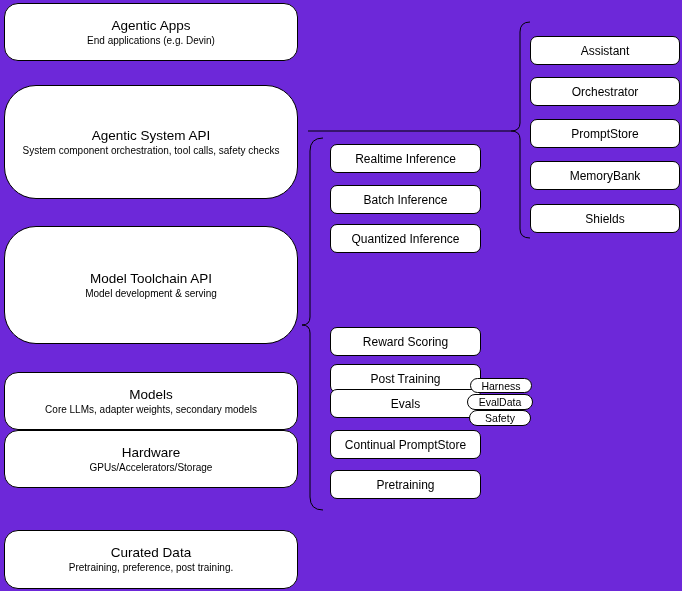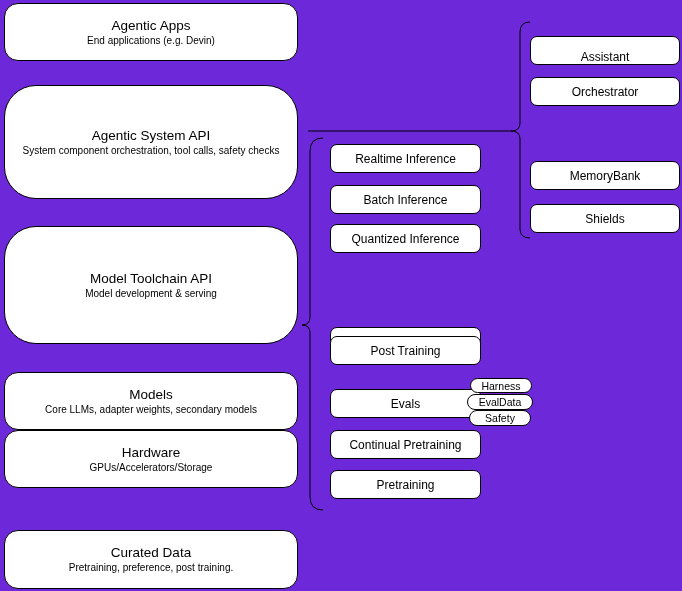--- a/index.html
+++ b/index.html
@@ -28,24 +28,24 @@
   .lbox .subtitle{font-size:10px;line-height:14px;}
   #lb0{top:3px;height:58px;border-radius:14px;}
   #lb1{top:85px;height:114px;border-radius:32px;}
   #lb2{top:226px;height:118px;border-radius:32px;}
   #lb3{top:372px;height:58px;border-radius:14px;}
   #lb4{top:430px;height:58px;border-radius:14px;}
   #lb5{top:530px;height:59px;border-radius:14px;}
   
   .mbox{left:330px;width:151px;height:29px;border-radius:7px;font-size:12px;white-space:nowrap;}
   #mb0{top:144px;}#mb1{top:185px;}#mb2{top:224px;}#mb3{top:265px;font-size:11.5px;}
-  #mb4{top:307px;margin-top:20px;}#mb5{top:336px;justify-content:center;}#mb6{top:389px;}#mb7{top:430px;}#mb8{top:470px;}
+  #mb4{top:307px;margin-top:20px;}#mb5{top:364px;justify-content:center;}#mb6{top:389px;}#mb7{top:430px;}#mb8{top:470px;}
   
   .rbox{left:530px;width:150px;height:29px;border-radius:7px;font-size:12px;}
-  #rb0{top:36px;justify-content:flex-end;}#rb1{top:77px;}#rb2{top:119px;}#rb3{top:161px;}#rb4{top:204px;}
+  #rb0{top:36px;}#rb1{top:77px;}#rb2{top:119px;}#rb3{top:161px;}#rb4{top:204px;}
   
   .pill{
     position:absolute;
     background:#ffffff;
     border:1px solid #000000;
     box-sizing:border-box;
     border-radius:9px;
     font-size:10.5px;
     display:flex;align-items:center;justify-content:center;
     white-space:nowrap;
@@ -105,21 +105,21 @@
   <div class="node mbox" id="mb4">
       <span>Reward Scoring</span>
     </div>
   <div class="node mbox" id="mb5">
       <span>Post Training</span>
     </div>
   <div class="node mbox" id="mb6">
       <span>Evals</span>
     </div>
   <div class="node mbox" id="mb7">
-      <span>Continual Pretraining</span>
+      <span>Continual PromptStore</span>
     </div>
   <div class="node mbox" id="mb8">
       <span>Pretraining</span>
     </div>
 
   <div class="pill" id="tag0">
       <span>Harness</span>
     </div>
   <div class="pill" id="tag1">
       <span>EvalData</span>
@@ -127,20 +127,23 @@
   <div class="pill" id="tag2">
       <span>Safety</span>
     </div>
 
   <div class="node rbox" id="rb0">
       <span>Assistant</span>
     </div>
   <div class="node rbox" id="rb1">
       <span>Orchestrator</span>
     </div>
+  <div class="node rbox" id="rb2">
+      <span>PromptStore</span>
+    </div>
   <div class="node rbox" id="rb3">
       <span>MemoryBank</span>
     </div>
   <div class="node rbox" id="rb4">
       <span>Shields</span>
     </div>
 
 </div>
 
 </body></html>

